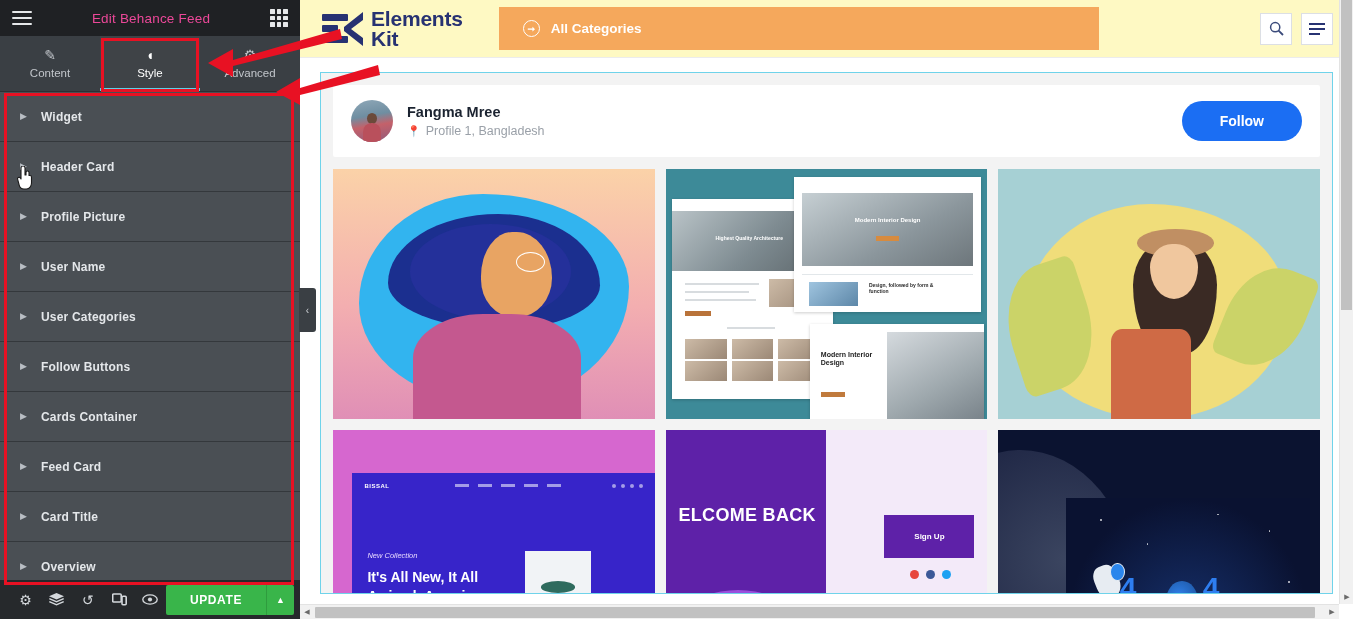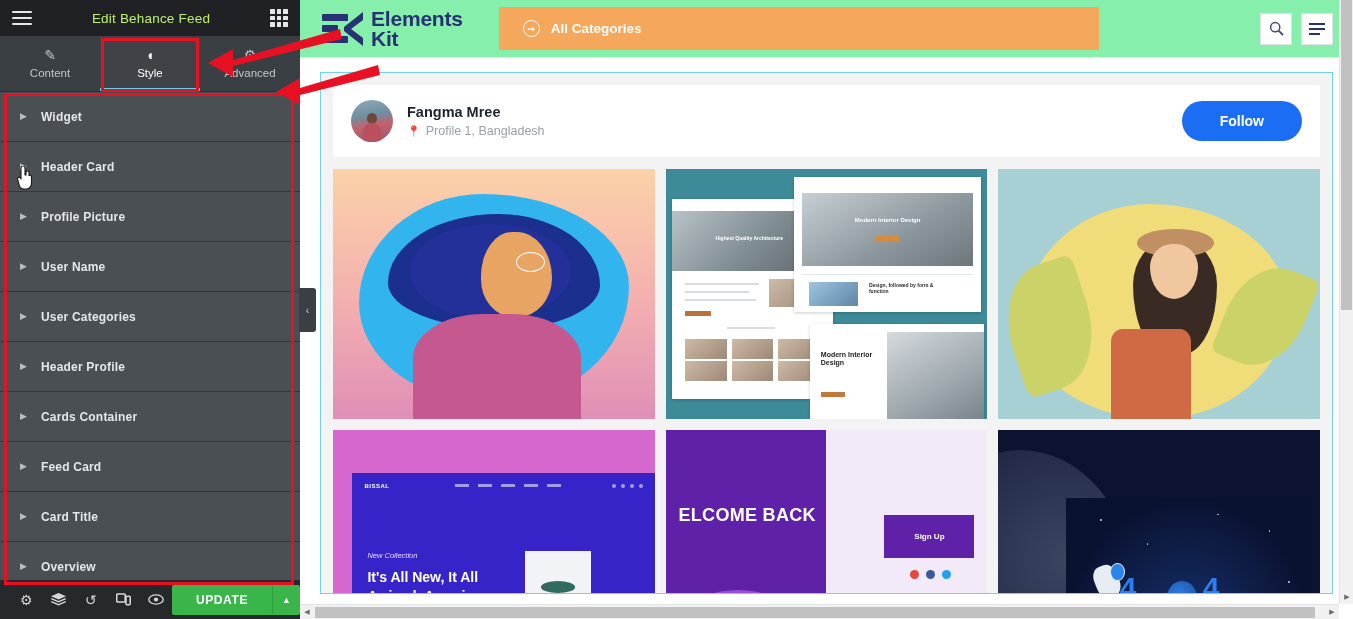--- a/index.html
+++ b/index.html
@@ -13,21 +13,21 @@
 
   
   .panel { width: 300px; height: 619px; background: #34383c; position: relative; flex: 0 0 300px; }
 
   .panel-header {
     height: 36px; background: #1f2124; display: flex; align-items: center;
     padding: 0 12px; justify-content: space-between;
   }
   .panel-header .hamburger { width: 20px; height: 14px; display: flex; flex-direction: column; justify-content: space-between; cursor: pointer; }
   .panel-header .hamburger span { display: block; height: 2px; background: #e6e8ea; border-radius: 1px; }
-  .panel-title { color: #bef264; font-size: 13.5px; font-weight: 400; letter-spacing: .2px; flex: 1; text-align: center; }
+  .panel-title { color: #ec4899; font-size: 13.5px; font-weight: 400; letter-spacing: .2px; flex: 1; text-align: center; }
   .grid-icon { width: 18px; height: 18px; display: grid; grid-template-columns: repeat(3,1fr); grid-template-rows: repeat(3,1fr); gap: 2px; cursor: pointer; }
   .grid-icon i { display: block; background: #e6e8ea; border-radius: .5px; }
 
   .tabs { height: 56px; background: #3a3f44; display: flex; border-bottom: 1px solid #2c3033; }
   .tab { flex: 1; display: flex; flex-direction: column; align-items: center; justify-content: center;
          gap: 5px; color: #c2c6cb; font-size: 11.5px; cursor: pointer; position: relative; }
   .tab .ic { font-size: 14px; line-height: 14px; }
   .tab.active { background: #3f4347; color: #ffffff; }
   .tab.active::after { content: ""; position: absolute; left: 0; right: 0; bottom: 0; height: 3px; background: #5fd0e8; }
 
@@ -40,39 +40,39 @@
   .section + .section { margin-top: 0; }
   .sec-arrow { color: #b9bec4; font-size: 9px; margin-right: 14px; line-height: 1; }
   .sec-label { color: #e4e7ea; font-size: 12px; font-weight: bold; letter-spacing: .2px; }
 
   .panel-footer {
     position: absolute; left: 0; right: 0; bottom: 0; height: 39px; background: #26292c;
     display: flex; align-items: center; padding-left: 10px; gap: 0px;
   }
   .foot-ic { width: 37px; height: 39px; display: flex; align-items: center; justify-content: center;
              color: #d4d8dc; font-size: 14px; cursor: pointer; }
-  .update-wrap { margin-left: auto; display: flex; height: 30px; }
+  .update-wrap { margin-left: auto; display: flex; height: 30px; margin-right: 6px; }
   .update-btn { background: #39b54a; color: #fff; font-size: 12px; font-weight: bold; letter-spacing: .6px;
                 border: none; padding: 0 24px; cursor: pointer; border-radius: 2px 0 0 2px; }
   .update-caret { background: #39b54a; color: #fff; width: 28px; border-left: 1px solid #2f9c3e;
                   display: flex; align-items: center; justify-content: center; font-size: 9px; cursor: pointer;
                   border-radius: 0 2px 2px 0; }
 
   
   .collapse-handle {
     position: absolute; left: 299px; top: 288px; width: 17px; height: 44px; background: #3a3f44;
     border-radius: 0 3px 3px 0; display: flex; align-items: center; justify-content: center;
     color: #d0d4d8; font-size: 10px; cursor: pointer; z-index: 40;
   }
 
   
   .preview { flex: 1; height: 619px; background: #ffffff; position: relative; overflow: hidden; }
 
   .site-header {
-    height: 58px; background: #86efac; display: flex; align-items: center;
+    height: 58px; background: #fef9c3; display: flex; align-items: center;
     padding: 0 14px 0 14px; border-bottom: 1px solid #ececec;
   }
   .logo { display: flex; align-items: center; gap: 9px; padding-left: 8px; }
   .logo-mark { width: 40px; height: 36px; position: relative; }
   .logo-bar { position: absolute; left: 0; height: 7px; background: #273272; border-radius: 1px; }
   .logo-bar.b1 { top: 3px; width: 26px; }
   .logo-bar.b2 { top: 14px; width: 16px; }
   .logo-bar.b3 { top: 25px; width: 26px; }
   .logo-k { position: absolute; right: -2px; top: 1px; width: 20px; height: 34px; }
   .logo-text { font-size: 21px; font-weight: bold; color: #273272; line-height: 0.94; letter-spacing: -.2px; }
@@ -298,21 +298,21 @@
       <div class="section">
         <span class="sec-arrow">▶</span>
         <span class="sec-label">User Name</span>
       </div>
       <div class="section">
         <span class="sec-arrow">▶</span>
         <span class="sec-label">User Categories</span>
       </div>
       <div class="section">
         <span class="sec-arrow">▶</span>
-        <span class="sec-label">Header Profile</span>
+        <span class="sec-label">Follow Buttons</span>
       </div>
       <div class="section">
         <span class="sec-arrow">▶</span>
         <span class="sec-label">Cards Container</span>
       </div>
       <div class="section">
         <span class="sec-arrow">▶</span>
         <span class="sec-label">Feed Card</span>
       </div>
       <div class="section">

